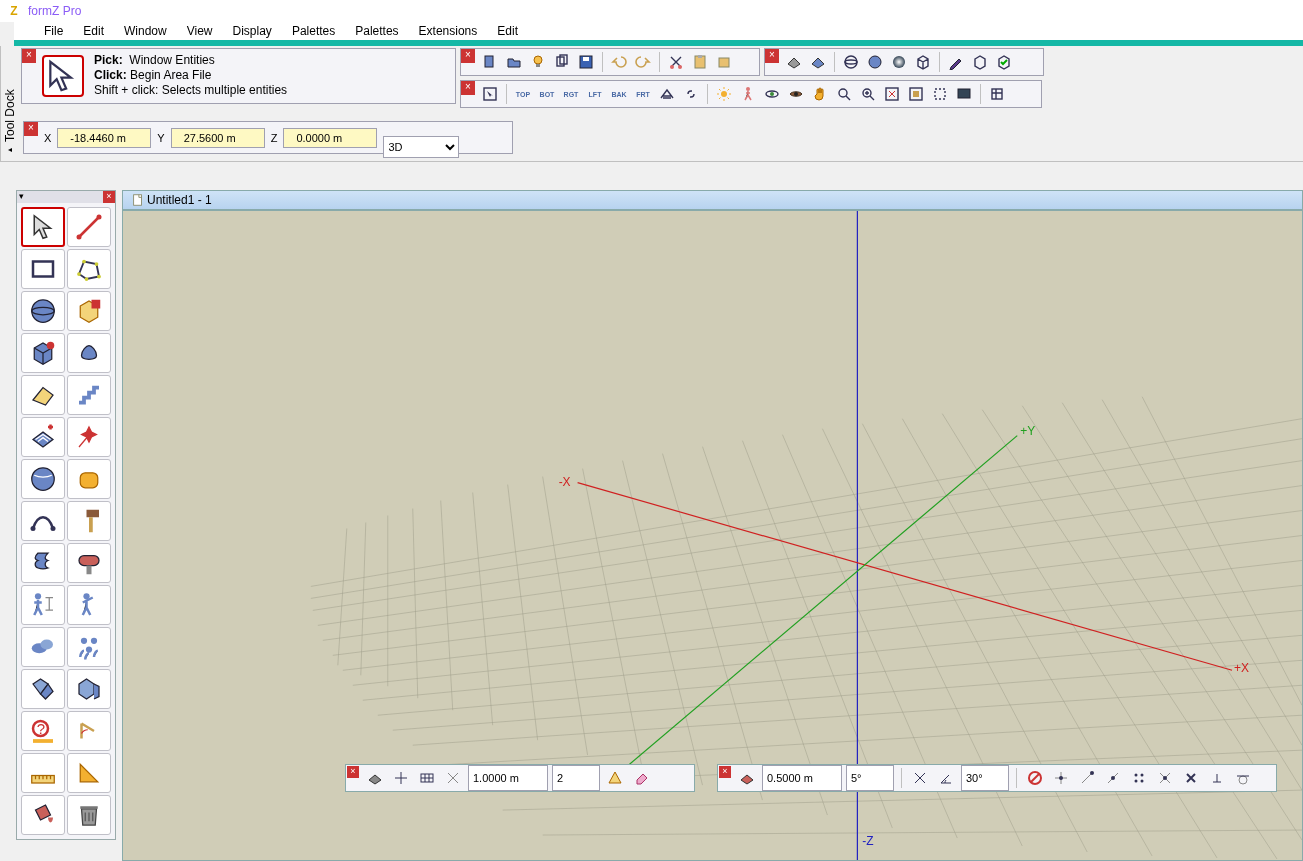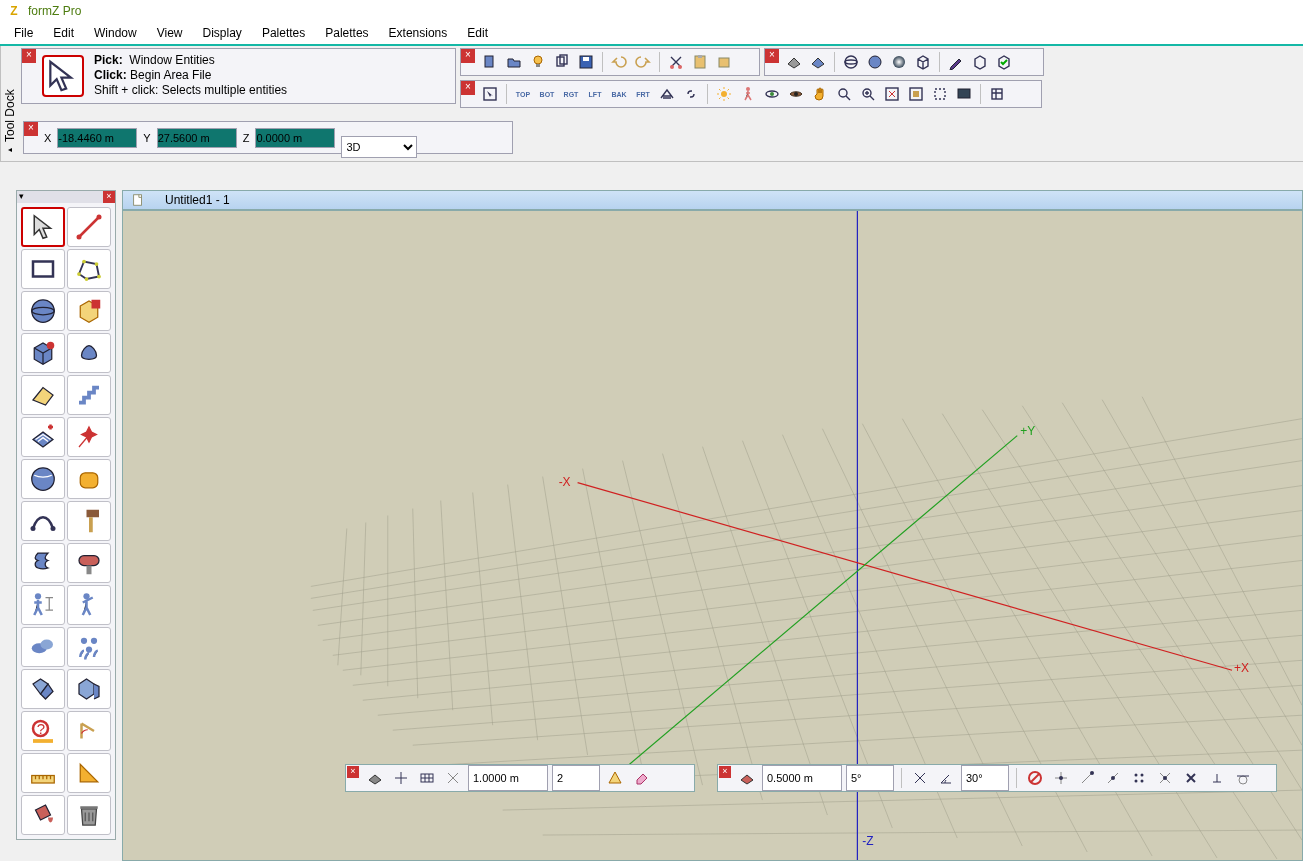--- a/index.html
+++ b/index.html
@@ -1,59 +1,59 @@
 <!DOCTYPE html>
 <html><head>
 <meta charset="utf-8">
 <style>
 * { box-sizing: border-box; margin: 0; padding: 0; font-family: "Segoe UI", Tahoma, sans-serif; font-size: 12px; }
 body { background: #f0f0f0; width: 1303px; height: 861px; overflow: hidden; position: relative; }
 
 
 .titlebar { height: 22px; display: flex; align-items: center; padding: 2px 6px; background: #fff; }
 .titlebar .logo { width: 16px; height: 16px; margin-right: 6px; display:inline-flex; align-items:center; justify-content:center; color:#d9a400; font-weight:bold;}
-.titlebar .title { color: #4d7c0f; }
-
-
-.menubar { height: 24px; display: flex; align-items: center; padding: 0 4px; background: #fff; border-bottom: 2px solid #14b8a6; }
+.titlebar .title { color: #8b5cf6; }
+
+
+.menubar { height: 24px; display: flex; align-items: center; padding: 0 20px; background: #fff; border-bottom: 6px solid #14b8a6; margin-left: 14px; }
 .menubar .item { padding: 3px 10px; cursor: default; }
 
 
 .topdock { display:flex; background:#f0f0f0; border-bottom:1px solid #c0c0c0; }
 .tooldock-label { writing-mode: vertical-rl; transform: rotate(180deg); padding:6px 2px; font-size:11px; background:#f0f0f0; border-right:1px solid #c0c0c0; display:flex; align-items:center; gap:4px;}
 .tooldock-label .tri{font-size:8px;}
 .panel { border:1px solid #a0a0b0; background:#f4f4f8; margin:2px; position:relative; }
 .panel .close { position:absolute; top:0; left:0; width:14px; height:14px; background:#c33; color:#fff; font-size:10px; line-height:12px; text-align:center; cursor:default;}
 .hint-panel{ width:435px; height:56px; display:flex;}
 .hint-panel .icon-slot{ width:42px; height:42px; margin:6px 4px 4px 20px; border:2px solid #c00; border-radius:4px; background:#fff; display:flex; align-items:center; justify-content:center;}
 .hint-panel .hints{ padding:4px 6px; line-height:15px; font-size:11px;}
 .hint-panel .hints b{ font-weight: bold;}
 .coord-panel{ position:absolute; left:21px; top:119px; width:490px; height:33px; display:flex; align-items:center; padding:2px 4px 2px 20px; gap:6px;}
 .coord-panel label{ font-size:11px;}
-.coord-panel input.c{ width:80px; height:20px; border:1px solid #a0a0b0; padding:2px 0; font-size:11px; background:#0f766e;}
+.coord-panel input.c{ width:94px; height:20px; border:1px solid #a0a0b0; padding:2px 12px; font-size:11px; background:#fef9c3;}
 .coord-panel select{ width:76px; height:22px; border:1px solid #a0a0b0; background:#fff; font-size:11px; margin-top:19px;}
 
 .toolbar { display:flex; align-items:center; padding:2px 4px 2px 18px; gap:2px; flex-wrap:wrap;}
 .tbtn{ width:22px; height:22px; border:1px solid transparent; display:flex; align-items:center; justify-content:center; background:#f4f4f8; cursor:default; border-radius:2px;}
 .tbtn svg{ width:16px; height:16px;}
 .sep{ width:1px; height:20px; background:#c0c0c0; margin:0 3px;}
 
 
 .left-palette{ position:absolute; left:16px; top:190px; width:100px; border:1px solid #9aa; background:#f4f4f8;}
 .left-palette .phead{ height:12px; background:#e0e0e8; position:relative;}
 .left-palette .phead .close{ position:absolute; right:0; top:0; width:12px;height:12px; background:#c33;color:#fff;font-size:9px; text-align:center; line-height:10px;}
 .left-palette .phead .tri{ position:absolute; left:2px; top:0; font-size:9px;}
 .left-palette .grid{ display:grid; grid-template-columns:1fr 1fr; gap:2px; padding:4px;}
 .bigbtn{ width:44px; height:40px; border:1px solid #c0c0c8; background:#fff; border-radius:3px; display:flex; align-items:center; justify-content:center; cursor:default;}
 .bigbtn.sel{ border:2px solid #c00;}
 .bigbtn svg{ width:30px; height:30px;}
 
 
 .viewport-wrap{ position:absolute; left:122px; top:190px; right:0; bottom:0;}
-.vp-tab{ height:20px; background:linear-gradient(#cfe3f7,#b7d3ef); border:1px solid #8aa; display:flex; align-items:center; padding:0 8px; gap:20px; font-size:11px;}
+.vp-tab{ height:20px; background:linear-gradient(#cfe3f7,#b7d3ef); border:1px solid #8aa; display:flex; align-items:center; padding:0 8px; gap:2px; font-size:11px;}
 .vp-tab .doc-icon{ width:14px;height:14px;}
 .viewport{ position:absolute; left:0; top:20px; right:0; bottom:0; background:#d0cdb7; border:1px solid #8aa; overflow:hidden;}
 .viewport svg.scene{ width:100%; height:100%;}
 
 
 .float-bar{ position:absolute; height:28px; border:1px solid #8aa; background:#f4f4f8; display:flex; align-items:center; padding:2px 4px 2px 18px; gap:4px;}
 .float-bar .close{ position:absolute; left:1px; top:1px; width:12px;height:12px;background:#c33;color:#fff;font-size:9px;text-align:center;line-height:10px;}
 .float-bar input{ width:80px; height:18px; border:1px solid #a0a0b0; font-size:11px; padding:12px 4px; background:#fff;}
 .float-bar input.short{ width:48px;}
 

